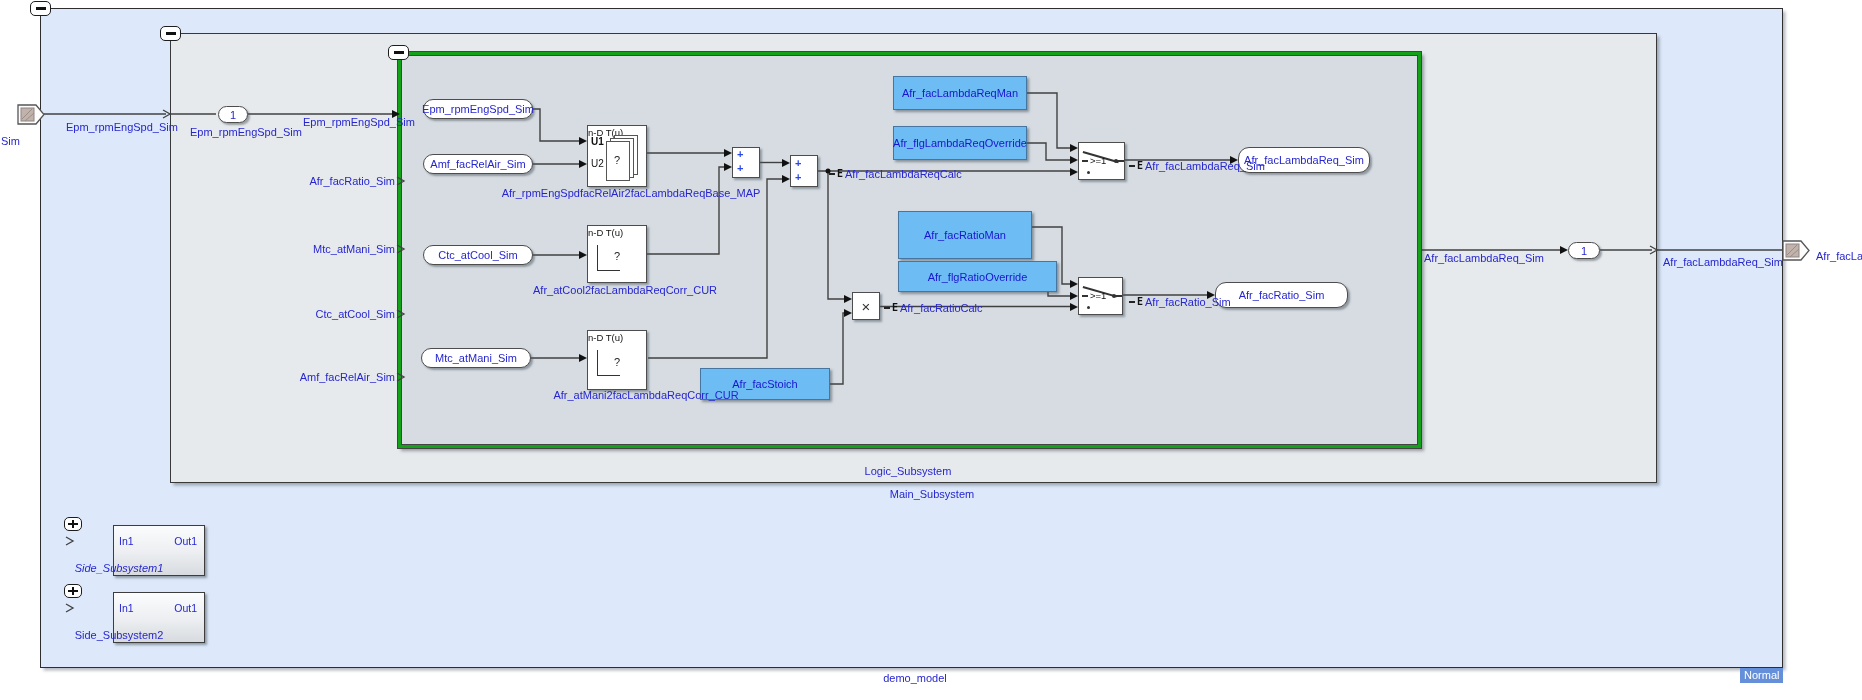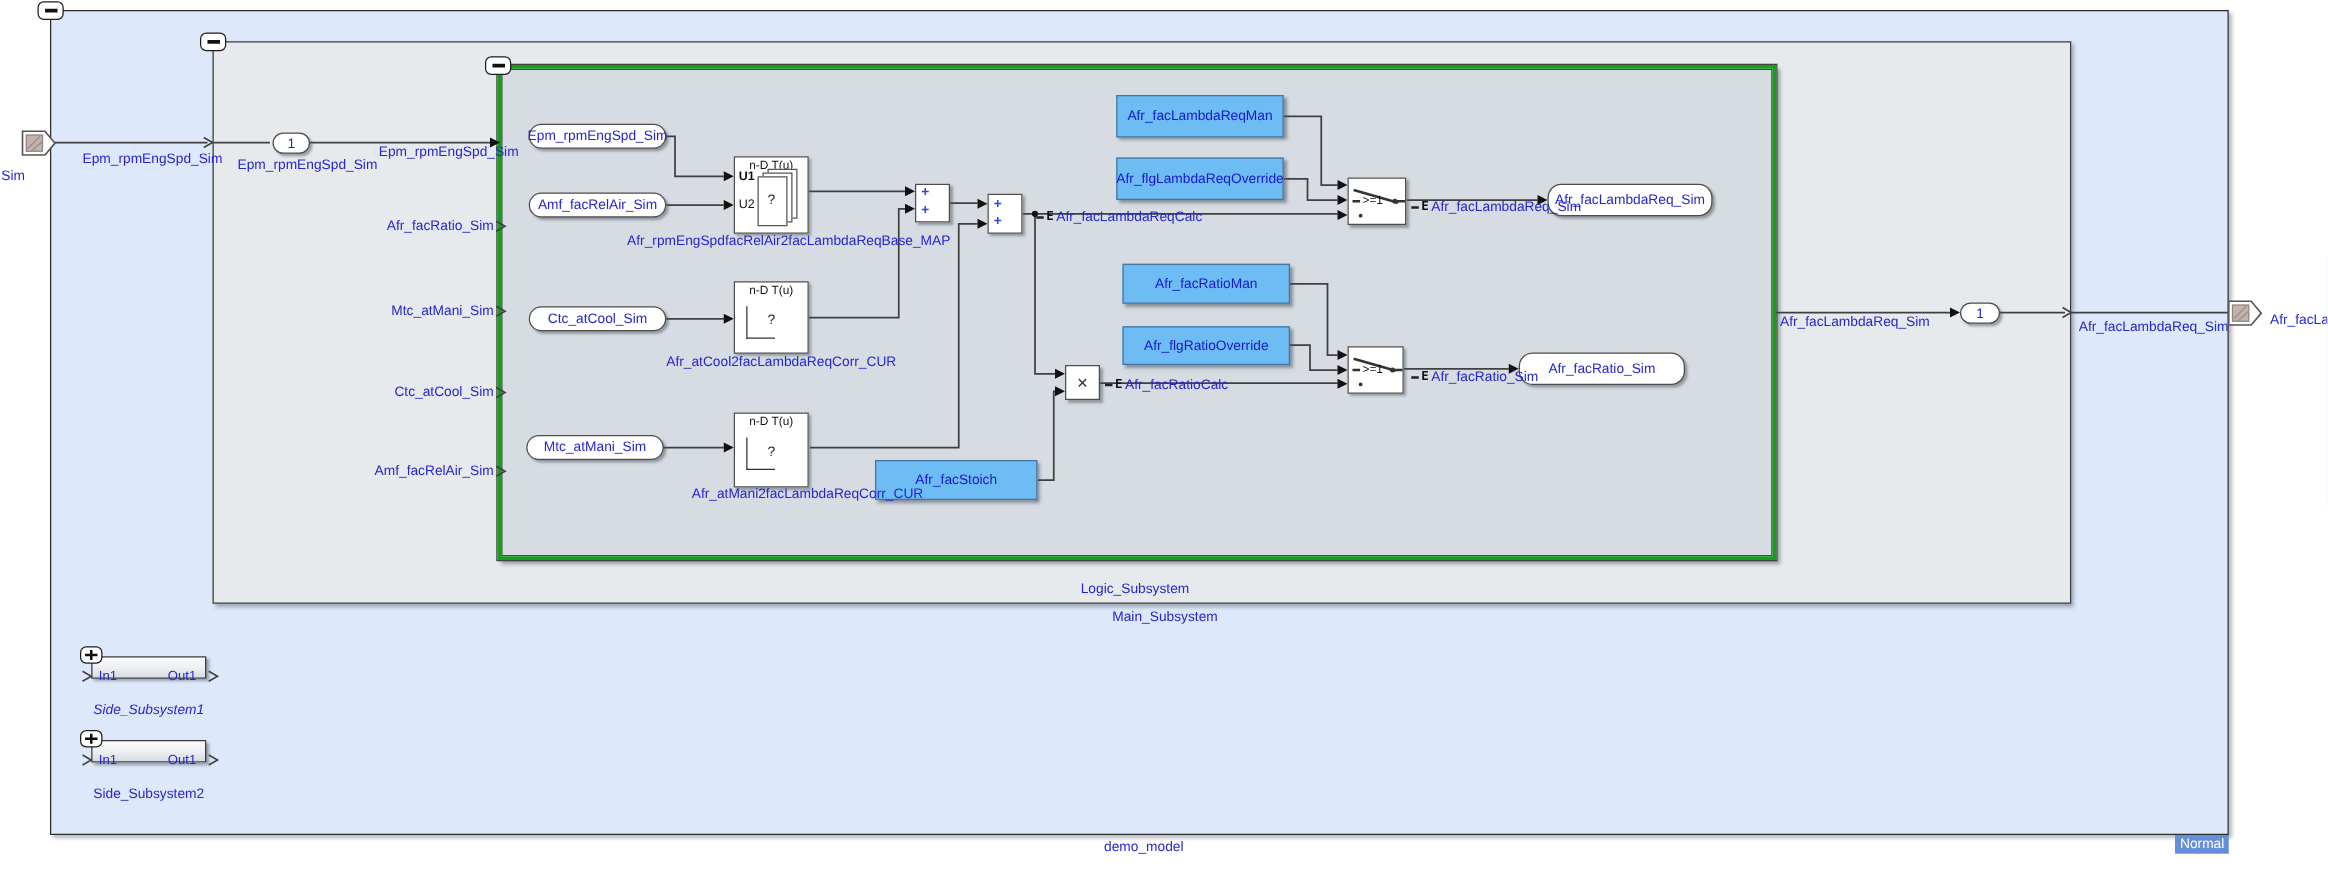--- a/index.html
+++ b/index.html
@@ -22,40 +22,40 @@
       box-shadow:2px 2px 2px rgba(75,85,95,.5);z-index:5;}
   .pill{position:absolute;background:#fff;border:1.4px solid #4d4d4d;border-radius:11px;
       display:flex;align-items:center;justify-content:center;font-size:11px;color:#2626cf;
       box-shadow:2px 2px 2px rgba(75,85,95,.5);z-index:5;box-sizing:border-box;white-space:nowrap;}
   .const{position:absolute;background:#6ebcf4;border:1.4px solid #46759f;display:flex;align-items:center;
       justify-content:center;font-size:11px;color:#1717cf;box-shadow:2.2px 2.2px 2.5px rgba(70,80,95,.55);
       z-index:5;box-sizing:border-box;white-space:nowrap;}
   .lbl{position:absolute;color:#2626cf;font-size:11px;line-height:1.15;white-space:nowrap;z-index:6;}
   .lbl.c{text-align:center;white-space:nowrap;}
   .lbl.r{text-align:right;}
-  .blktitle{position:absolute;left:0;right:0;top:1px;text-align:center;font-size:9.5px;color:#111;}
+  .blktitle{position:absolute;left:0;right:0;top:1px;font-size:9.5px;color:#111;}
   .uport{position:absolute;left:3px;font-size:10px;color:#111;}
   .qmark{position:absolute;font-size:11px;color:#222;}
   .page{position:absolute;width:24px;height:40px;background:#fff;border:1px solid #555;box-sizing:border-box;}
   .axis{position:absolute;left:9px;top:19px;width:22px;height:25px;border-left:1.6px solid #333;border-bottom:1.6px solid #333;}
   .plus{position:absolute;left:4px;font-size:11px;font-weight:bold;color:#2b46e8;line-height:1;}
   .sw-diag{position:absolute;left:4px;top:8px;width:37px;height:1.5px;background:#333;transform:rotate(16deg);transform-origin:0 50%;}
   .sw-stub{position:absolute;right:0;top:17px;width:8px;height:1.5px;background:#333;}
   .sw-dot{position:absolute;left:35px;top:16px;width:4px;height:4px;border-radius:50%;background:#333;}
   .sw-tick{position:absolute;left:3px;top:17px;width:6px;height:1.5px;background:#333;}
   .sw-dot2{position:absolute;left:8px;top:28px;width:3px;height:3px;border-radius:50%;background:#333;}
   .sw-th{position:absolute;left:11px;top:12px;font-size:9.5px;color:#111;}
   .prod{display:flex;align-items:center;justify-content:center;font-size:15px;color:#333;}
   .sig{position:absolute;display:flex;align-items:center;gap:2px;z-index:6;}
   .edash{width:6px;height:1.5px;background:#222;}
   .eglyph{font-family:"DejaVu Sans Mono",monospace;font-size:10px;font-weight:bold;color:#111;line-height:1;}
   .sig-text{color:#2626cf;font-size:11px;white-space:nowrap;}
-  .side{position:absolute;width:92px;height:18px;border:1.5px solid #3d3d3d;box-sizing:border-box;
+  .side{position:absolute;width:92px;height:51px;border:1.5px solid #3d3d3d;box-sizing:border-box;
       background:linear-gradient(180deg,#fbfcfd 0%,#eceef1 55%,#d7dbdf 100%);
-      box-shadow:2px 2px 2.5px rgba(75,85,95,.55);z-index:5;}
+      box-shadow:2px 2px 2.5px rgba(75,85,95,.55);z-index:5;margin-left:40px;}
   .side .pin{position:absolute;left:5px;top:9px;font-size:10.5px;color:#2626cf;}
   .side .pout{position:absolute;right:7px;top:9px;font-size:10.5px;color:#2626cf;}
   #normal-badge{position:absolute;left:1740px;top:668px;background:#6590d9;color:#fff;
       font-size:11px;padding:1px 4px 2px 4px;z-index:7;}
 </style>
 </head>
 <body>
 
 <div id="canvas">
 
@@ -215,24 +215,24 @@
   <div class="blk prod" style="left:852px;top:292px;width:28px;height:28px;">
     <span>×</span>
   </div>
 
   <div class="const" style="left:893px;top:76px;width:134px;height:34px;">
       <span>Afr_facLambdaReqMan</span>
     </div>
   <div class="const" style="left:893px;top:126px;width:134px;height:34px;">
       <span>Afr_flgLambdaReqOverride</span>
     </div>
-  <div class="const" style="left:898px;top:211px;width:134px;height:32px;">
+  <div class="const" style="left:898px;top:211px;width:134px;height:48px;">
       <span>Afr_facRatioMan</span>
     </div>
-  <div class="const" style="left:898px;top:261px;width:134px;height:31px;">
+  <div class="const" style="left:898px;top:261px;width:159px;height:31px;">
       <span>Afr_flgRatioOverride</span>
     </div>
   <div class="const" style="left:700px;top:368px;width:130px;height:32px;">
       <span>Afr_facStoich</span>
     </div>
 
   <div class="blk" style="left:1078px;top:142px;width:47px;height:38px;">
     <div class="sw-diag"></div>
     <div class="sw-dot"></div>
     <div class="sw-stub"></div>

